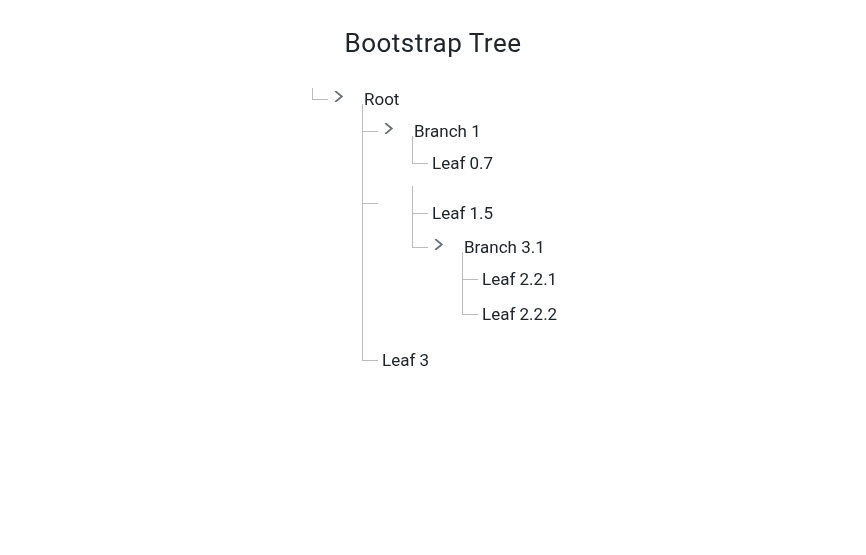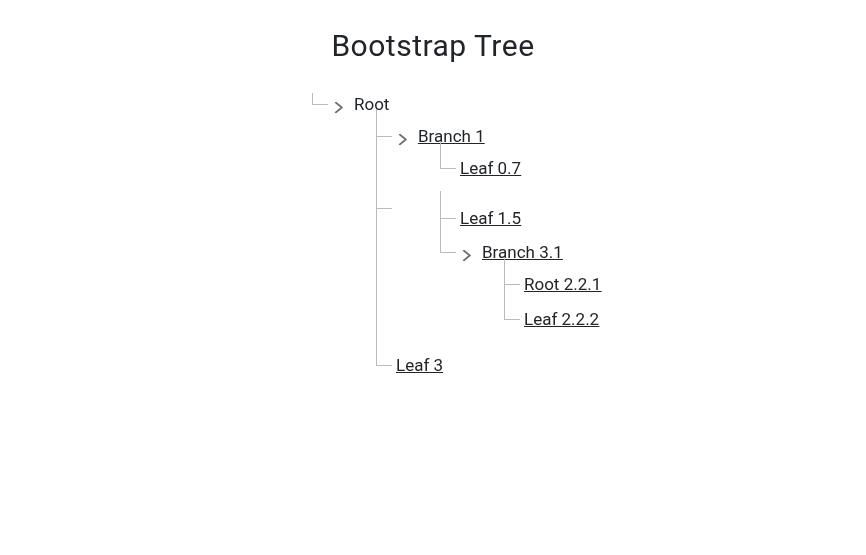--- a/index.html
+++ b/index.html
@@ -2,36 +2,35 @@
 <html><head>
 <meta charset="utf-8">
 <style>
 *{box-sizing:border-box}
 body{
   margin:0;padding:0;width:866px;height:555px;
   font-family:-apple-system,BlinkMacSystemFont,"Segoe UI",Roboto,Helvetica,Arial,sans-serif;
   background:#fff;color:#212529;
 }
 h1{
-  font-weight:400;font-size:30px;letter-spacing:.5px;
+  font-weight:400;font-size:26px;letter-spacing:.5px;
   text-align:center;margin:28px 0 24px 0;
 }
 .tree-wrap{
   margin-left:312px;
   font-size:17px;
   line-height:1.3;
 }
 .tree,.tree ul{
   list-style:none;margin:0;padding:0;
   position:relative;
 }
 .tree ul{
-  margin-left:44px; 
+  margin-left:30px; 
   padding-top:4px;
-  text-decoration:underline;
 }
 .tree li{
   position:relative;
   padding:6px 0 6px 20px;
 }
 
 .tree li::before{
   content:"";position:absolute;
   top:-10px;left:0;
   border-left:1px solid #bbb;
@@ -46,21 +45,21 @@
 }
 
 .tree li:not(:last-child)::before{
   height:100%;top:-10px;
 }
 
 .tree>li:first-child::before{
   top:6px;height:11px;
 }
 .label-row{
-  display:flex;align-items:flex-end;gap:6px;
+  display:flex;align-items:flex-start;gap:16px;
 }
 .chevron{
   width:16px;height:16px;display:inline-flex;
   align-items:center;justify-content:center;
   margin-left:-2px;margin-right:2px;
   color:#6b6f73;
 }
 .chevron svg{width:11px;height:11px;display:block}
 .node-label{white-space:nowrap}
 </style>
@@ -111,21 +110,21 @@
               <span class="chevron">
                 <svg viewBox="0 0 10 10">
                       <path d="M2 0 L8 5 L2 10" fill="none" stroke="currentColor" stroke-width="1.6"></path>
                     </svg>
               </span>
               <span class="node-label">Branch 3.1</span>
             </div>
             <ul>
               <li>
                 <div class="label-row">
-                  <span class="node-label">Root 2.2.1</span>
+                  <span class="node-label">Leaf 2.2.1</span>
                 </div>
               </li>
               <li>
                 <div class="label-row">
                   <span class="node-label">Leaf 2.2.2</span>
                 </div>
               </li>
             </ul>
           </li>
         </ul>

